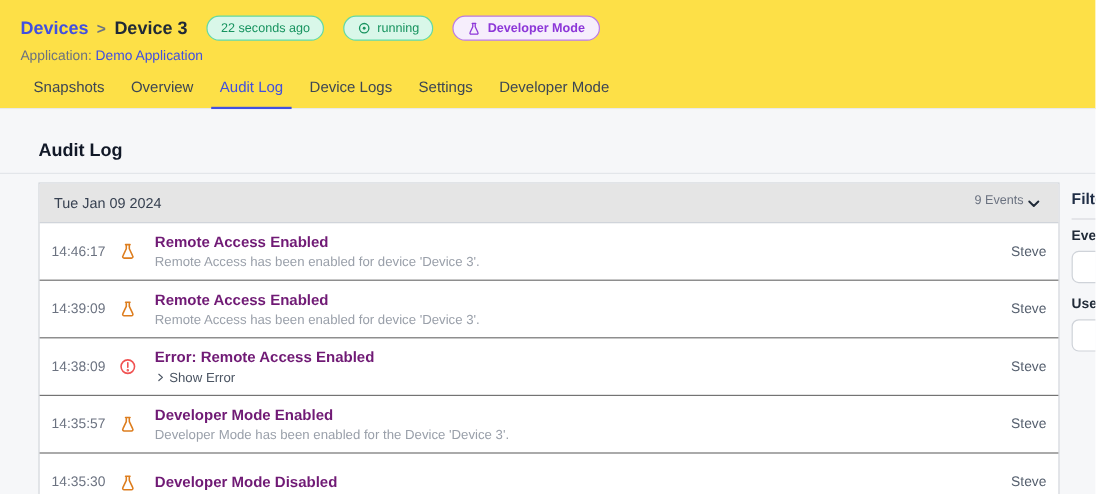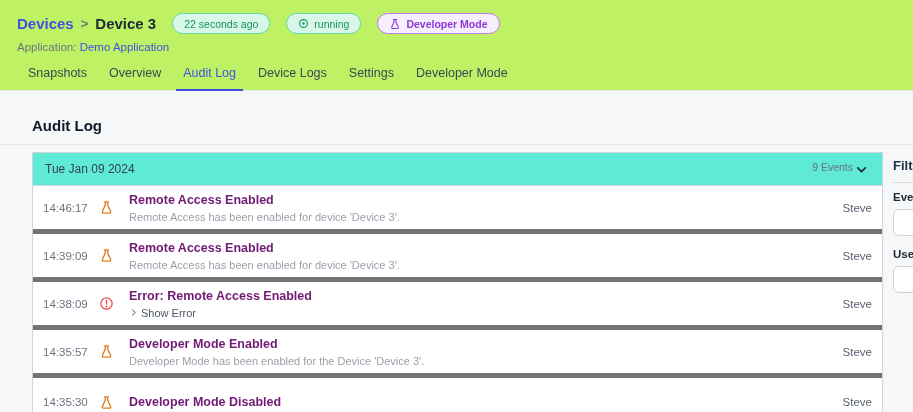--- a/index.html
+++ b/index.html
@@ -1,21 +1,21 @@
 <!DOCTYPE html>
 <html><head>
 <meta charset="utf-8">
 <style>
   * { margin:0; padding:0; box-sizing:border-box; }
   html,body { width:913px; height:412px; overflow:hidden; background:#fff;
     font-family:"Liberation Sans", sans-serif; }
   body { display:flex; flex-direction:column; }
 
   
-  .header { background:#bef264; padding-top:13px; flex-shrink:0; }
+  .header { background:#fde047; padding-top:13px; flex-shrink:0; }
   .crumb-row { margin-left:17px; display:flex; align-items:center; }
   .crumb-link { color:#4150e0; font-size:15px; font-weight:bold; text-decoration:none; cursor:pointer; }
   .crumb-sep { color:#6b7280; font-size:13px; font-weight:bold; margin:0 7px; }
   .crumb-current { color:#1f2937; font-size:15px; font-weight:bold; }
   .badges { display:flex; margin-left:16px; gap:16px; }
   .badge { display:inline-flex; align-items:center; gap:5px; height:21px; padding:0 11px;
     border-radius:999px; font-size:10.5px; white-space:nowrap; }
   .badge.green { background:#d9f7e9; border:1px solid #62d9a5; color:#17935f; }
   .badge.purple { background:#f6eefc; border:1px solid #bb7ae6; color:#8d37d8; font-weight:600; }
   .app-row { margin-left:17px; margin-top:7px; font-size:11.5px; color:#6b7280; }
@@ -26,27 +26,27 @@
   .tab.active { color:#4150e0; border-bottom-color:#4150e0; }
 
   
   .content { background:#f6f7f9; flex:1; overflow:hidden; }
   .content h2 { margin:26px 0 0 32px; font-size:15px; font-weight:700; color:#111827; }
   .heading-divider { border-bottom:1px solid #e3e6ea; margin-top:10px; width:100%; }
   .main-flex { display:flex; align-items:flex-start; margin-left:32px; margin-top:7px; gap:10px; }
 
   
   .audit-table { width:851px; flex-shrink:0; border:1px solid #d0d4da; background:#fff; }
-  .group-header { height:33px; background:#5eead4; border-bottom:1px solid #d0d4da;
+  .group-header { height:33px; background:#e5e5e5; border-bottom:1px solid #d0d4da;
     display:flex; align-items:center; justify-content:space-between; padding:0 12px; }
   .group-date { font-size:12px; color:#374151; }
   .group-right { display:flex; align-items:flex-start; }
   .group-count { font-size:10.5px; color:#6b7280; }
   .collapse-btn { background:none; border:none; cursor:pointer; display:flex; align-items:center; padding:2px; }
-  .event-row { height:48px; display:flex; align-items:center; padding:0 10px; border-bottom:5px solid #737373; }
+  .event-row { height:48px; display:flex; align-items:center; padding:0 10px; border-bottom:1px solid #737373; }
   .event-row:last-child { border-bottom:none; }
   .ev-time { width:52px; flex-shrink:0; font-size:11.5px; color:#6b7280; }
   .ev-icon { width:16px; flex-shrink:0; margin:0 14px 0 4px; display:flex; align-items:center; }
   .ev-main { flex:1; min-width:0; }
   .ev-title { font-size:12.5px; font-weight:600; color:#701a75; }
   .ev-desc { font-size:11px; color:#9aa0aa; margin-top:4px; }
   .ev-expand { display:flex; align-items:center; gap:3px; margin-top:4px; cursor:pointer; }
   .ev-expand span { font-size:11px; color:#4b5563; }
   .ev-user { font-size:11.5px; color:#555f6e; margin-left:24px; white-space:nowrap; }
 

